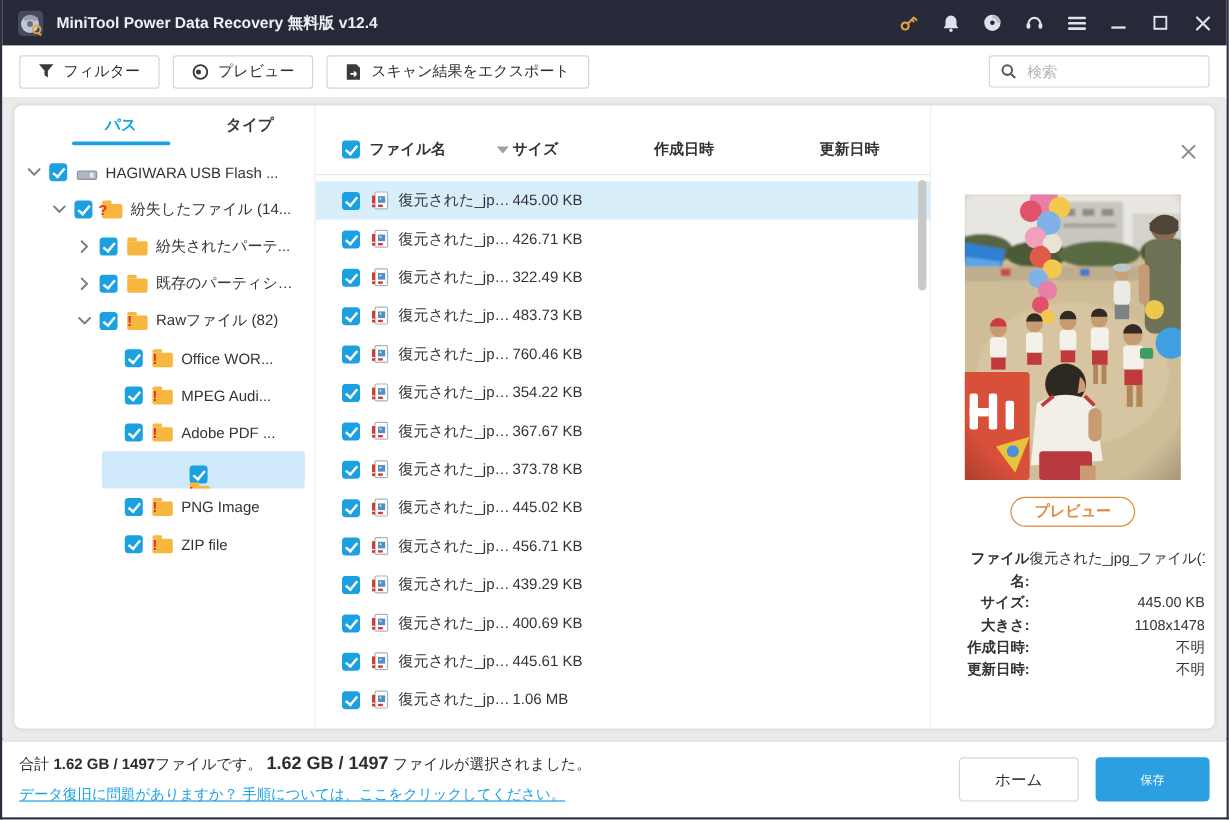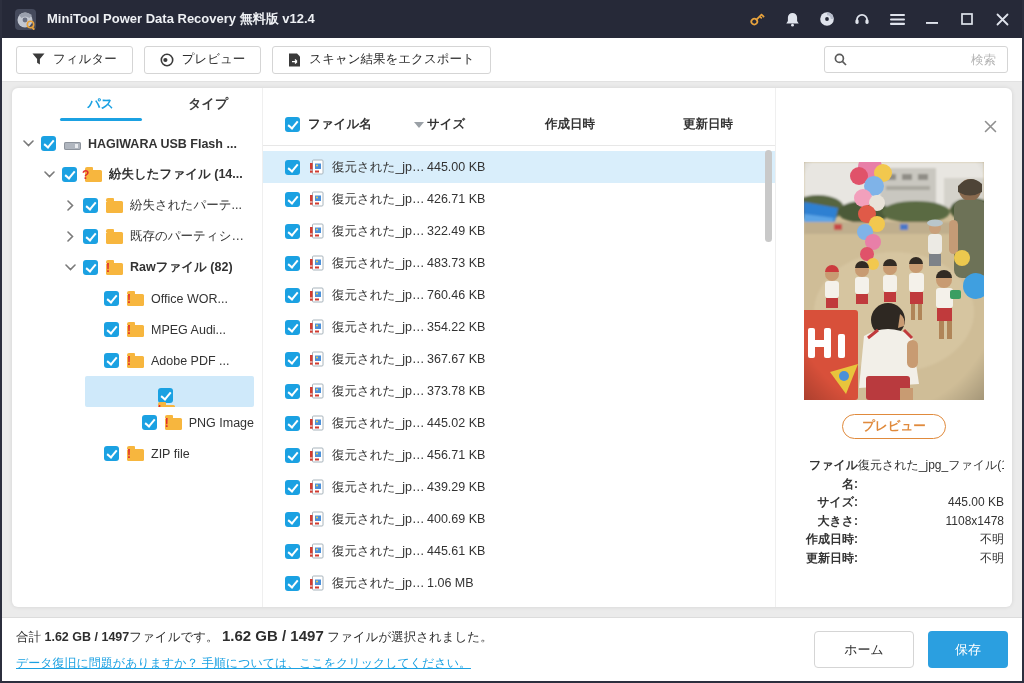--- a/index.html
+++ b/index.html
@@ -11,35 +11,35 @@
   .logo{width:23px;height:23px;margin-right:10px;flex:none;}
   .title{font-size:13px;font-weight:bold;color:#eef0f4;white-space:nowrap;}
   .ticons{margin-left:auto;display:flex;align-items:center;gap:19px;}
   .ticon{width:16px;height:16px;display:flex;align-items:center;justify-content:center;cursor:pointer;}
   
   .toolbar{height:44px;background:#fff;display:flex;align-items:center;padding:0 14px;gap:11px;border-bottom:1px solid #e2e2e2;box-sizing:border-box;}
   .tbtn{height:28px;border:1px solid #d5d5d5;border-radius:3px;background:#fff;display:flex;align-items:center;gap:8px;
         padding:0 15px;font-size:12.5px;color:#2e2e2e;font-weight:normal;cursor:pointer;font-family:inherit;}
   .search{margin-left:auto;width:184px;height:27px;border:1px solid #d5d5d5;border-radius:3px;display:flex;align-items:center;
           padding:0 9px;gap:7px;background:#fff;box-sizing:border-box;}
-  .search input{border:0;outline:0;flex:1;min-width:0;font-size:12.5px;color:#333;font-family:inherit;background:transparent;text-align:right;}
+  .search input{border:0;outline:0;flex:1;min-width:0;font-size:12.5px;color:#333;font-family:inherit;background:transparent;}
   .search input::placeholder{color:#b5b5b5;}
   
   .content{position:absolute;left:0;right:0;top:82px;bottom:66px;background:#ebebeb;padding:6px 10px 8px;box-sizing:border-box;}
   .card{background:#fff;height:100%;border-radius:6px;display:flex;overflow:hidden;box-shadow:0 0 4px rgba(0,0,0,.10);}
   
   .tree-panel{width:250px;flex:none;display:flex;flex-direction:column;border-right:1px solid #efefef;min-width:0;}
   .tabs{display:flex;height:33px;flex:none;}
   .tab{flex:1;text-align:center;font-size:13px;font-weight:bold;color:#3c3c3c;line-height:31px;position:relative;cursor:pointer;}
   .tab.active{color:#1ba1e2;margin-left:35px;}
   .tab.active::after{content:"";position:absolute;left:13px;right:13px;bottom:0;height:3px;background:#1ba1e2;border-radius:2px;}
   .tree{flex:1;overflow:hidden;padding-top:7px;}
   .tree-item{height:31px;display:flex;align-items:center;font-size:12.5px;white-space:nowrap;cursor:pointer;margin-right:8px;border-radius:2px;overflow:hidden;}
   .tree-item.selected{background:#cfe9fa;}
-  .tree-item.bold{font-weight:bold;}
+  .tree-item.bold{font-weight:normal;}
   .expander{width:12px;height:12px;display:flex;align-items:center;justify-content:center;margin-right:7px;flex:none;}
   .expander.closed svg{transform:rotate(-90deg);}
   .expander.none{visibility:hidden;}
   .cb{width:15px;height:15px;background:#1ba1e2;border-radius:3px;position:relative;flex:none;margin-right:8px;cursor:pointer;}
   .cb::after{content:"";position:absolute;left:5px;top:2px;width:4px;height:8px;border:solid #fff;border-width:0 2px 2px 0;transform:rotate(40deg);}
   .node-icon{width:17px;height:12px;background:#f7b63e;border-radius:1.5px;position:relative;flex:none;margin-right:7px;margin-top:2px;}
   .node-icon::before{content:"";position:absolute;top:-3px;left:0;width:8px;height:3px;background:#f7b63e;border-radius:2px 1px 0 0;}
   .node-icon[data-icon="folder-question"]::after{content:"?";position:absolute;left:-3px;top:-2px;color:#e02d2d;font-size:12px;font-weight:bold;}
   .node-icon[data-icon="folder-alert"]::after{content:"!";position:absolute;left:0;top:-2px;color:#e02d2d;font-size:12px;font-weight:bold;}
   .node-icon[data-icon="usb-drive"]{background:#b0b6bf;height:8px;margin-top:4px;border-radius:2px;box-shadow:inset 0 0 0 1px #8d939c;}
@@ -74,21 +74,21 @@
   
   .footer{position:absolute;left:0;right:0;bottom:0;height:64px;background:#fff;border-top:1px solid #dcdcdc;
           display:flex;align-items:center;padding:0 14px;box-sizing:border-box;}
   .fo-text{flex:1;min-width:0;}
   .fo-line1{font-size:12.5px;color:#2e2e2e;margin-bottom:7px;white-space:nowrap;}
   .fo-line1 .b{font-weight:bold;}
   .fo-line1 .big{font-weight:bold;font-size:15px;}
   .fo-link{font-size:12px;color:#1ba1e2;text-decoration:underline;cursor:pointer;white-space:nowrap;}
   .btn-home{width:100px;height:37px;background:#fff;border:1px solid #d5d5d5;border-radius:4px;font-size:13px;color:#2e2e2e;
             margin-right:14px;cursor:pointer;font-family:inherit;}
-  .btn-save{width:80px;height:37px;background:#2b9fe0;border:none;border-radius:4px;font-size:13px;color:#fff;cursor:pointer;font-family:inherit;}
+  .btn-save{width:95px;height:37px;background:#2b9fe0;border:none;border-radius:4px;font-size:10px;color:#fff;cursor:pointer;font-family:inherit;}
 </style>
 </head>
 <body>
 
 <div class="window">
 
   <div class="titlebar">
     <span class="logo">
       <svg width="23" height="23" viewBox="0 0 23 23">
         <rect x="1" y="1" width="21" height="21" rx="4" fill="#454a5c"></rect>
@@ -286,21 +286,21 @@
             <div class="tree-item selected" style="margin-left: 73px; flex-direction: column;">
     <span class="expander none">
       <svg width="11" height="7" viewBox="0 0 11 7">
                   <path d="M1 1 L5.5 5.5 L10 1" fill="none" stroke="#7a7a7a" stroke-width="1.6" stroke-linecap="round"></path>
                 </svg>
     </span>
     <span class="cb"></span>
     <span class="node-icon" data-icon="folder-alert"></span>
     <span class="t-label">JPEG Grap...</span>
   </div>
-            <div class="tree-item" style="margin-left: 73px; justify-content: flex-end;">
+            <div class="tree-item" style="margin-left: 73px;">
     <span class="expander none">
       <svg width="11" height="7" viewBox="0 0 11 7">
                   <path d="M1 1 L5.5 5.5 L10 1" fill="none" stroke="#7a7a7a" stroke-width="1.6" stroke-linecap="round"></path>
                 </svg>
     </span>
     <span class="cb"></span>
     <span class="node-icon" data-icon="folder-alert"></span>
     <span class="t-label">PNG Image</span>
   </div>
             <div class="tree-item" style="margin-left: 73px;">

